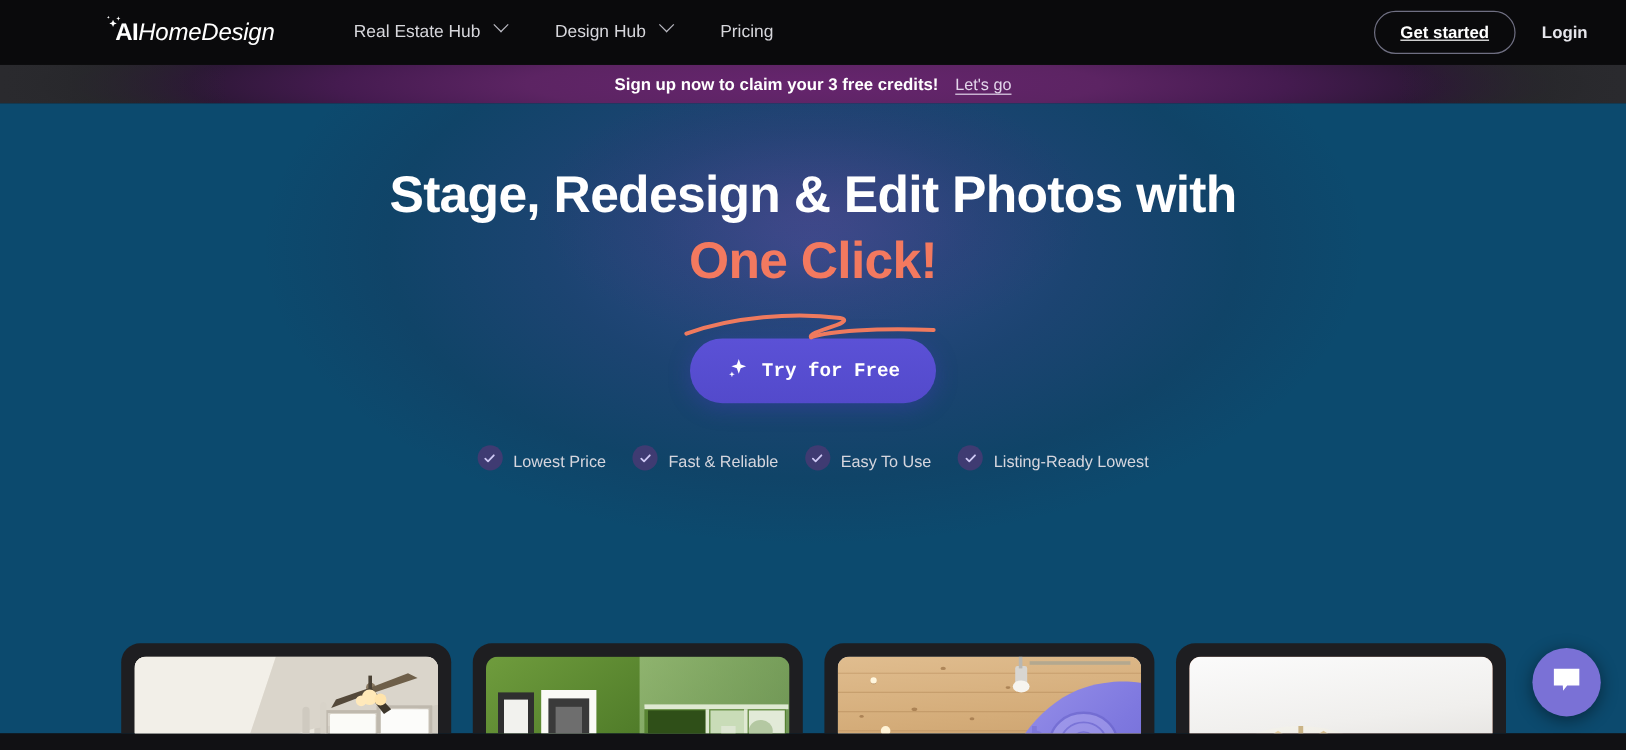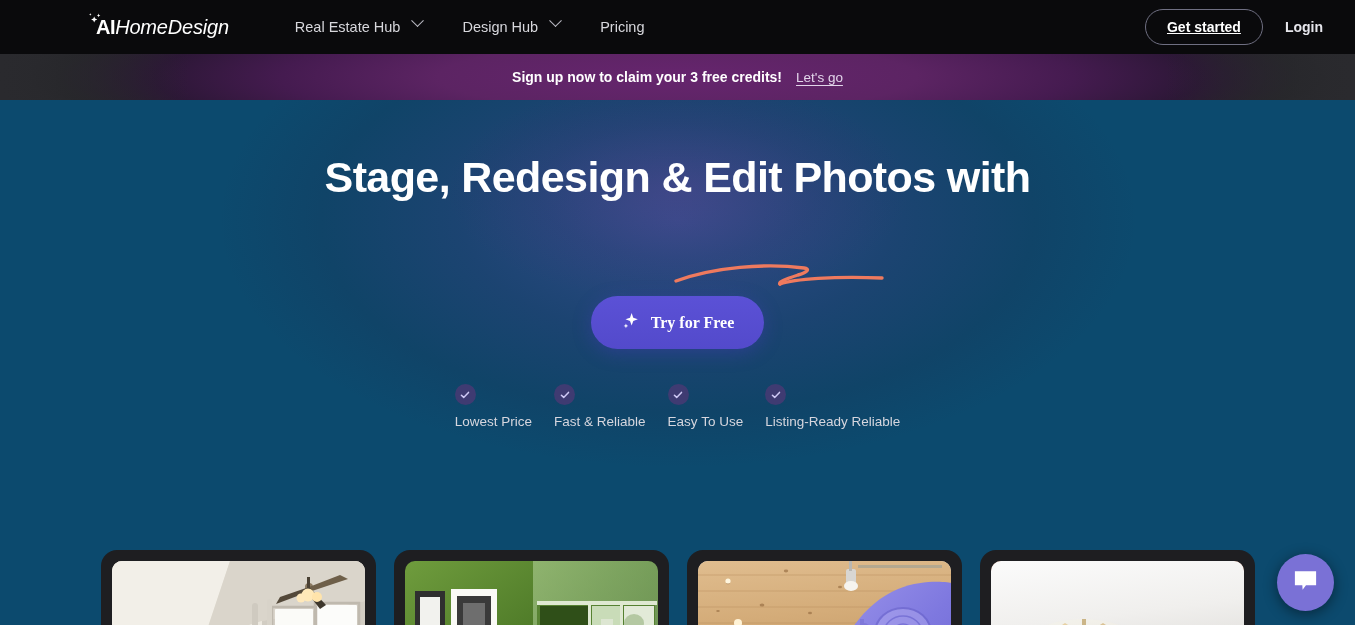--- a/index.html
+++ b/index.html
@@ -96,21 +96,21 @@
     font-size: 14px;
     font-weight: 700;
     cursor: pointer;
     padding: 6px 8px;
     white-space: nowrap;
   }
 
   
   .banner {
     position: relative;
-    height: 46px;
+    height: 32px;
     display: flex;
     align-items: center;
     justify-content: center;
     gap: 14px;
     background:
       radial-gradient(ellipse 52% 220% at 50% 50%, #66256e 0%, #5c2463 34%, #451b50 56%, #2c1736 74%, #232327 88%, #2a2a2e 100%);
     overflow: hidden;
     z-index: 15;
   }
   .banner::after {
@@ -200,40 +200,39 @@
 
   .cta-wrap { margin-top: 37px; }
   .btn-try {
     display: inline-flex;
     align-items: center;
     gap: 11px;
     background: linear-gradient(180deg, #5b51d6 0%, #534acb 100%);
     color: #ffffff;
     border: none;
     border-radius: 999px;
-    font-family: Liberation Serif, serif;
+    font-family: Liberation Mono, monospace;
     font-size: 16px;
     font-weight: 700;
     padding: 15px 30px;
     cursor: pointer;
     box-shadow: 0 4px 18px rgba(70,60,190,0.38);
   }
 
   .features {
     margin-top: 35px;
     display: flex;
     align-items: center;
     justify-content: center;
     gap: 22px;
   }
   .feature {
     display: flex;
-    align-items: flex-start;
+    align-items: flex-end;
     gap: 9px;
-    flex-direction: column;
   }
   .feature-check {
     width: 21px;
     height: 21px;
     border-radius: 50%;
     background: #3f3b72;
     display: flex;
     align-items: center;
     justify-content: center;
     flex: none;
@@ -331,20 +330,21 @@
 
 <div class="hero">
   <div class="hero-glow"></div>
   <div class="hero-glow2"></div>
 
   <div class="hero-inner">
 
     <h1 class="headline">
       <span>Stage, Redesign &amp; Edit Photos with</span><br>
       <span class="headline-accent">
+        <span>One Click!</span>
         <span class="swoosh">
           <svg viewBox="0 0 212 30" preserveAspectRatio="none">
             <path d="M2 22 C 40 8, 92 4, 130 9 C 136 10, 134 13, 124 16 C 112 20, 104 23, 106 25" stroke="#ef7a5e" stroke-width="3.4" fill="none" stroke-linecap="round"></path>
             <path d="M106 25 C 120 20, 160 17, 208 19" stroke="#ef7a5e" stroke-width="3.4" fill="none" stroke-linecap="round"></path>
           </svg>
         </span>
       </span>
     </h1>
 
     <div class="cta-wrap">
@@ -383,21 +383,21 @@
             </svg>
         </span>
         <span class="feature-label">Easy To Use</span>
       </div>
       <div class="feature">
         <span class="feature-check">
           <svg width="12" height="12" viewBox="0 0 12 12">
               <path d="M2.4 6.2 L4.7 8.4 L9.5 3.4" stroke="#cfc9f5" stroke-width="1.5" fill="none" stroke-linecap="round" stroke-linejoin="round"></path>
             </svg>
         </span>
-        <span class="feature-label">Listing-Ready Reliable</span>
+        <span class="feature-label">Listing-Ready Lowest</span>
       </div>
     </div>
   </div>
 
   <div class="cards">
 
     <div class="card">
       <div class="card-img">
         <svg viewBox="0 0 253 188" preserveAspectRatio="xMidYMid slice">
           <rect width="253" height="188" fill="#dcd7cd"></rect>

